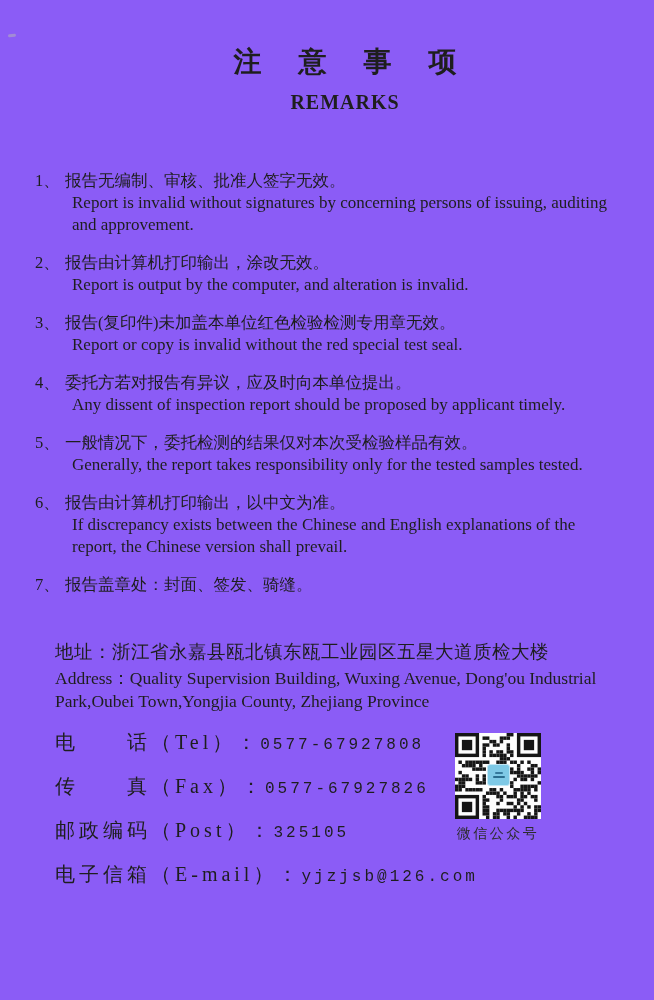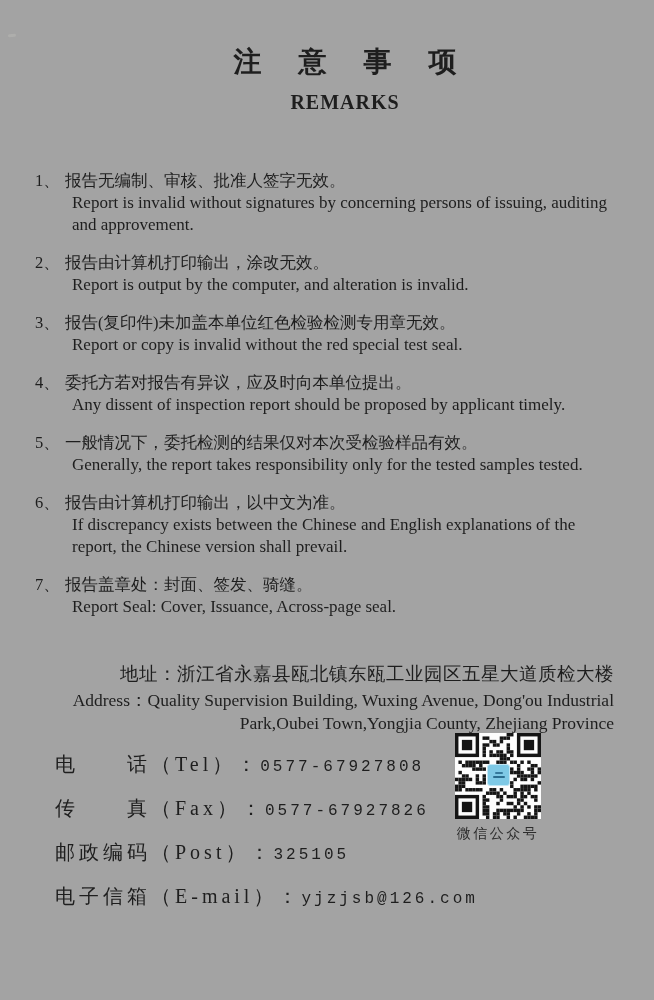--- a/index.html
+++ b/index.html
@@ -6,21 +6,21 @@
   body{
     width:654px;height:1000px;
     background:#f6f6f4;
     font-family:"Liberation Serif","DejaVu Serif",serif;
     color:#1e1e1e;
     position:relative;
     overflow:hidden;
   }
   .page{
     position:absolute;inset:0;
-    background:#a3a3a3;
+    background:#8b5cf6;
     padding:45px 40px 0 35px;
     box-sizing:border-box;
   }
   
   .page::before{
     content:"";position:absolute;left:8px;top:34px;width:8px;height:3px;
     background:#b9b9b6;opacity:.5;border-radius:2px;transform:rotate(-8deg);
   }
   .head{width:560px;margin:0 auto 0 30px;text-align:center;}
   .title-cn{
@@ -31,21 +31,21 @@
     margin:12px 0 0 0;font-size:20px;font-weight:700;letter-spacing:1px;text-align:center;
   }
   .remarks{margin-top:56px;}
   .remark{display:flex;margin-bottom:16px;}
   .remark .num{
     flex:0 0 30px;font-size:16.5px;line-height:22px;white-space:nowrap;
   }
   .remark .body{flex:1;}
   .remark .cn{font-size:16.5px;line-height:22px;}
   .remark .en{font-size:17px;line-height:22px;margin-left:7px;}
-  .addr{margin:44px 0 16px 20px;text-align:right;}
+  .addr{margin:44px 0 16px 20px;}
   .addr .cn{font-size:18.5px;line-height:25px;letter-spacing:.5px;}
   .addr .en{font-size:17.5px;line-height:23px;margin-top:2px;}
   .contacts{margin:16px 0 0 20px;}
   .contact-row{margin-bottom:17px;white-space:nowrap;}
   .contact-row .label{font-size:20px;letter-spacing:4px;}
   .contact-row .value{
     font-family:Liberation Mono, monospace;
     font-size:16px;letter-spacing:3px;
   }
   .qr-wrap{position:absolute;left:449px;top:733px;width:98px;text-align:center;}
@@ -112,21 +112,20 @@
       <span class="num">6、</span>
       <div class="body">
         <div class="cn">报告由计算机打印输出，以中文为准。</div>
         <div class="en">If discrepancy exists between the Chinese and English explanations of the report, the Chinese version shall prevail.</div>
       </div>
     </div>
     <div class="remark">
       <span class="num">7、</span>
       <div class="body">
         <div class="cn">报告盖章处：封面、签发、骑缝。</div>
-        <div class="en">Report Seal: Cover, Issuance, Across-page seal.</div>
       </div>
     </div>
   </div>
 
   <div class="addr">
     <div class="cn">地址：浙江省永嘉县瓯北镇东瓯工业园区五星大道质检大楼</div>
     <div class="en">Address：Quality Supervision Building, Wuxing Avenue, Dong'ou Industrial Park,Oubei Town,Yongjia County, Zhejiang Province</div>
   </div>
 
   <div class="contacts">

